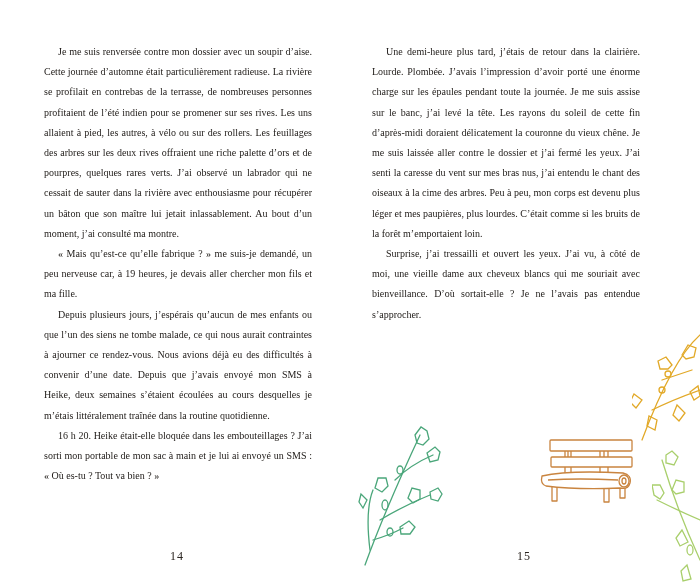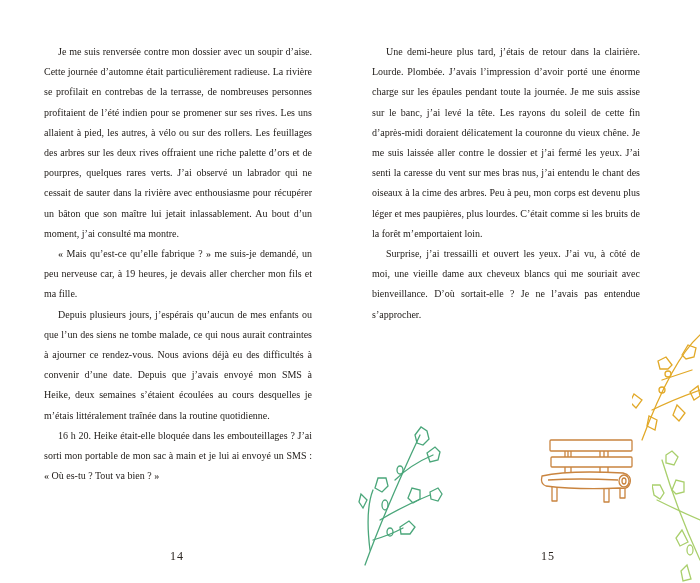--- a/index.html
+++ b/index.html
@@ -5,21 +5,21 @@
   html, body { margin:0; padding:0; }
   body { width:700px; height:583px; background:#ffffff; position:relative; overflow:hidden;
          font-family:"Liberation Serif","DejaVu Serif",serif; color:#1e1a17; }
   .page { position:absolute; top:42px; }
   .page-left { left:44px; width:268px; }
   .page-right { left:372px; width:268px; }
   .para { margin:0; font-size:10px; line-height:20.2px; text-align:justify; text-indent:14px; hyphens:manual; }
   .para.noindent { text-indent:0; }
   .folio { position:absolute; top:549px; font-size:12px; letter-spacing:1px; color:#2a2420; }
   .folio-left { left:170px; }
-  .folio-right { left:541px; }
+  .folio-right { left:517px; }
   .illus { position:absolute; }
 </style>
 </head>
 <body>
 
 <div class="page page-left">
   <p class="para">Je me suis renversée contre mon dossier avec un soupir d’aise. Cette journée d’automne était particu­lièrement radieuse. La rivière se profilait en contrebas de la terrasse, de nombreuses personnes profitaient de l’été indien pour se promener sur ses rives. Les uns allaient à pied, les autres, à vélo ou sur des rollers. Les feuillages des arbres sur les deux rives offraient une riche palette d’ors et de pourpres, quelques rares verts. J’ai observé un labrador qui ne cessait de sauter dans la rivière avec enthousiasme pour récupérer un bâton que son maître lui jetait inlassablement. Au bout d’un moment, j’ai consulté ma montre.</p>
   <p class="para">« Mais qu’est-ce qu’elle fabrique ? » me suis-je demandé, un peu nerveuse car, à 19 heures, je devais aller chercher mon fils et ma fille.</p>
   <p class="para">Depuis plusieurs jours, j’espérais qu’aucun de mes enfants ou que l’un des siens ne tombe malade, ce qui nous aurait contraintes à ajourner ce rendez-vous. Nous avions déjà eu des difficultés à convenir d’une date. Depuis que j’avais envoyé mon SMS à Heike, deux semaines s’étaient écoulées au cours desquelles je m’étais littéralement traînée dans la routine quotidienne.</p>
   <p class="para">16 h 20. Heike était-elle bloquée dans les embouteil­lages ? J’ai sorti mon portable de mon sac à main et je lui ai envoyé un SMS : « Où es-tu ? Tout va bien ? »</p>

